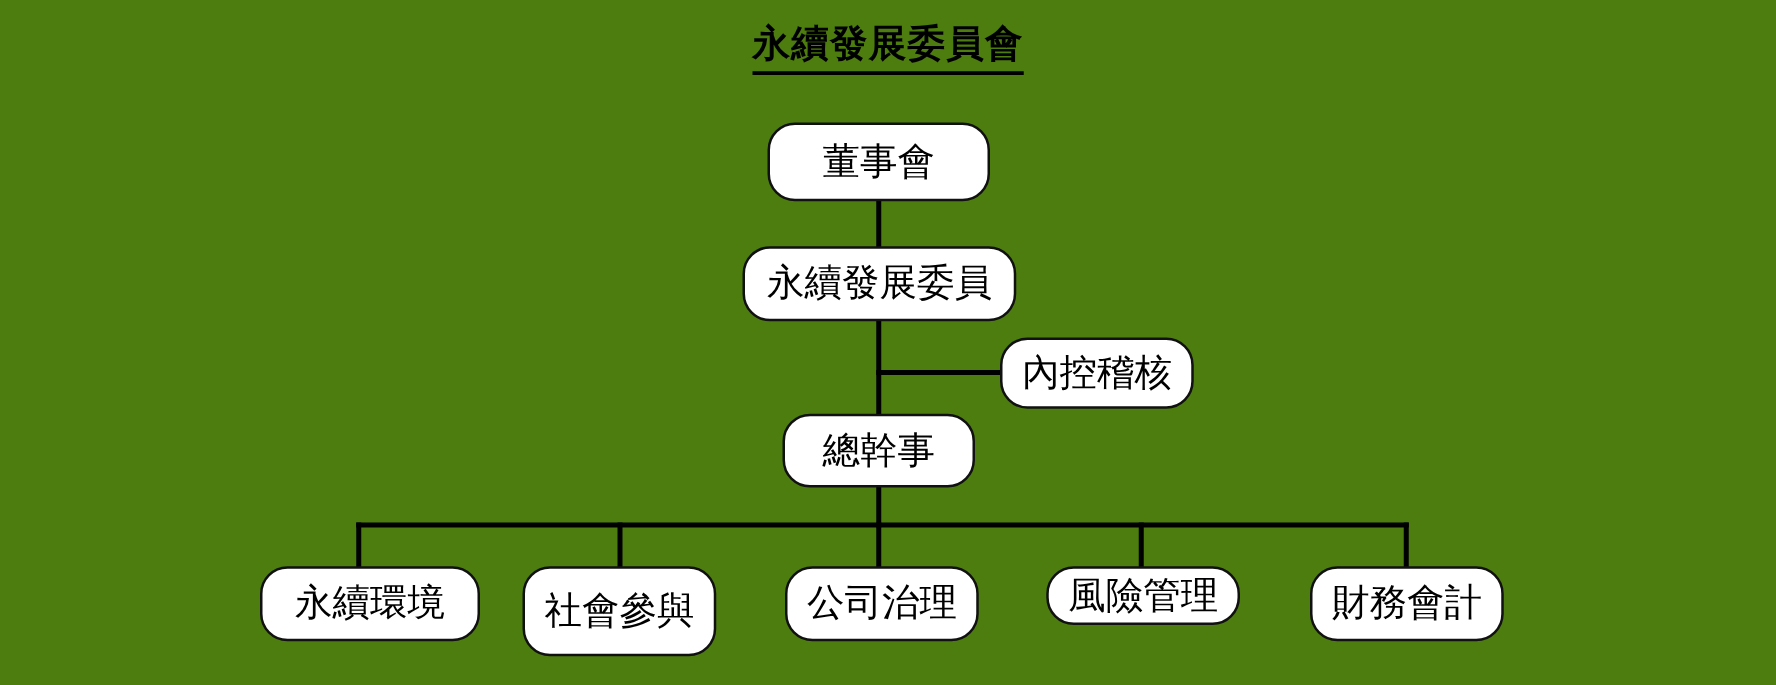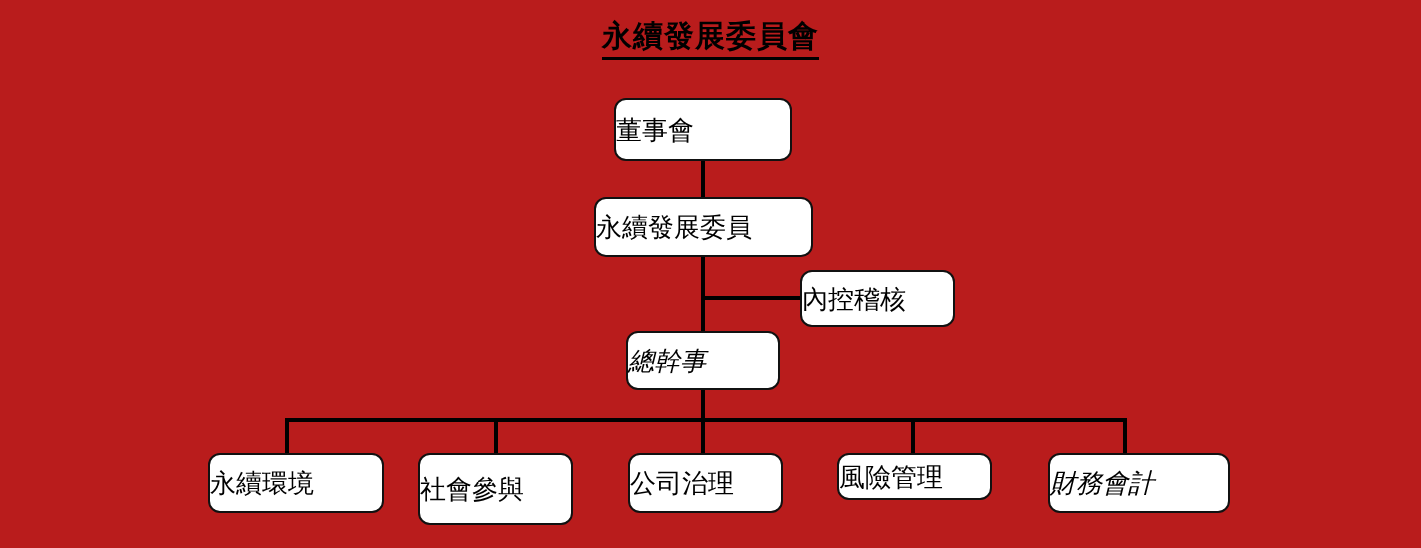--- a/index.html
+++ b/index.html
@@ -7,21 +7,21 @@
     padding: 0;
     background: #ffffff;
   }
   body {
     font-family: "DejaVu Sans", "Liberation Sans", sans-serif;
   }
   #canvas {
     position: relative;
     width: 1421px;
     height: 548px;
-    background: #b91c1c;
+    background: #4d7c0f;
     overflow: hidden;
   }
   
   .chart-title {
     position: absolute;
     left: 0;
     top: 18px;
     width: 1421px;
     text-align: center;
     font-size: 30px;
@@ -34,27 +34,27 @@
   .chart-title .title-text {
     border-bottom: 3px solid #000000;
     padding-bottom: 3px;
     display: inline-block;
   }
   
   .node {
     position: absolute;
     box-sizing: border-box;
     border: 2px solid #111111;
-    border-radius: 12px;
+    border-radius: 22px;
     background: #ffffff;
     display: flex;
     align-items: center;
-    justify-content: flex-start;
+    justify-content: center;
     color: #000000;
-    font-size: 26px;
+    font-size: 30px;
     line-height: 1;
     white-space: nowrap;
     z-index: 3;
   }
   
   .conn {
     position: absolute;
     background: #000000;
     z-index: 1;
   }
@@ -91,37 +91,37 @@
   </div>
 
   <div class="node" style="left:800px; top:270px; width:155px; height:57px;">
     <span>內控稽核</span>
   </div>
 
   <div class="node" style="left:594px; top:197px; width:219px; height:60px;">
     <span>永續發展委員</span>
   </div>
 
-  <div class="node" style="left:626px; top:331px; width:154px; height:59px;font-style:italic;">
+  <div class="node" style="left:626px; top:331px; width:154px; height:59px;">
     <span>總幹事</span>
   </div>
 
   <div class="node" style="left:208px; top:453px; width:176px; height:60px;">
     <span>永續環境</span>
   </div>
 
   <div class="node" style="left:418px; top:453px; width:155px; height:72px;">
     <span>社會參與</span>
   </div>
 
   <div class="node" style="left:628px; top:453px; width:155px; height:60px;">
     <span>公司治理</span>
   </div>
 
   <div class="node" style="left:837px; top:453px; width:155px; height:47px;">
     <span>風險管理</span>
   </div>
 
-  <div class="node" style="left:1048px; top:453px; width:182px; height:60px;font-style:italic;">
+  <div class="node" style="left:1048px; top:453px; width:155px; height:60px;">
     <span>財務會計</span>
   </div>
 
 </div>
 
 </body></html>

